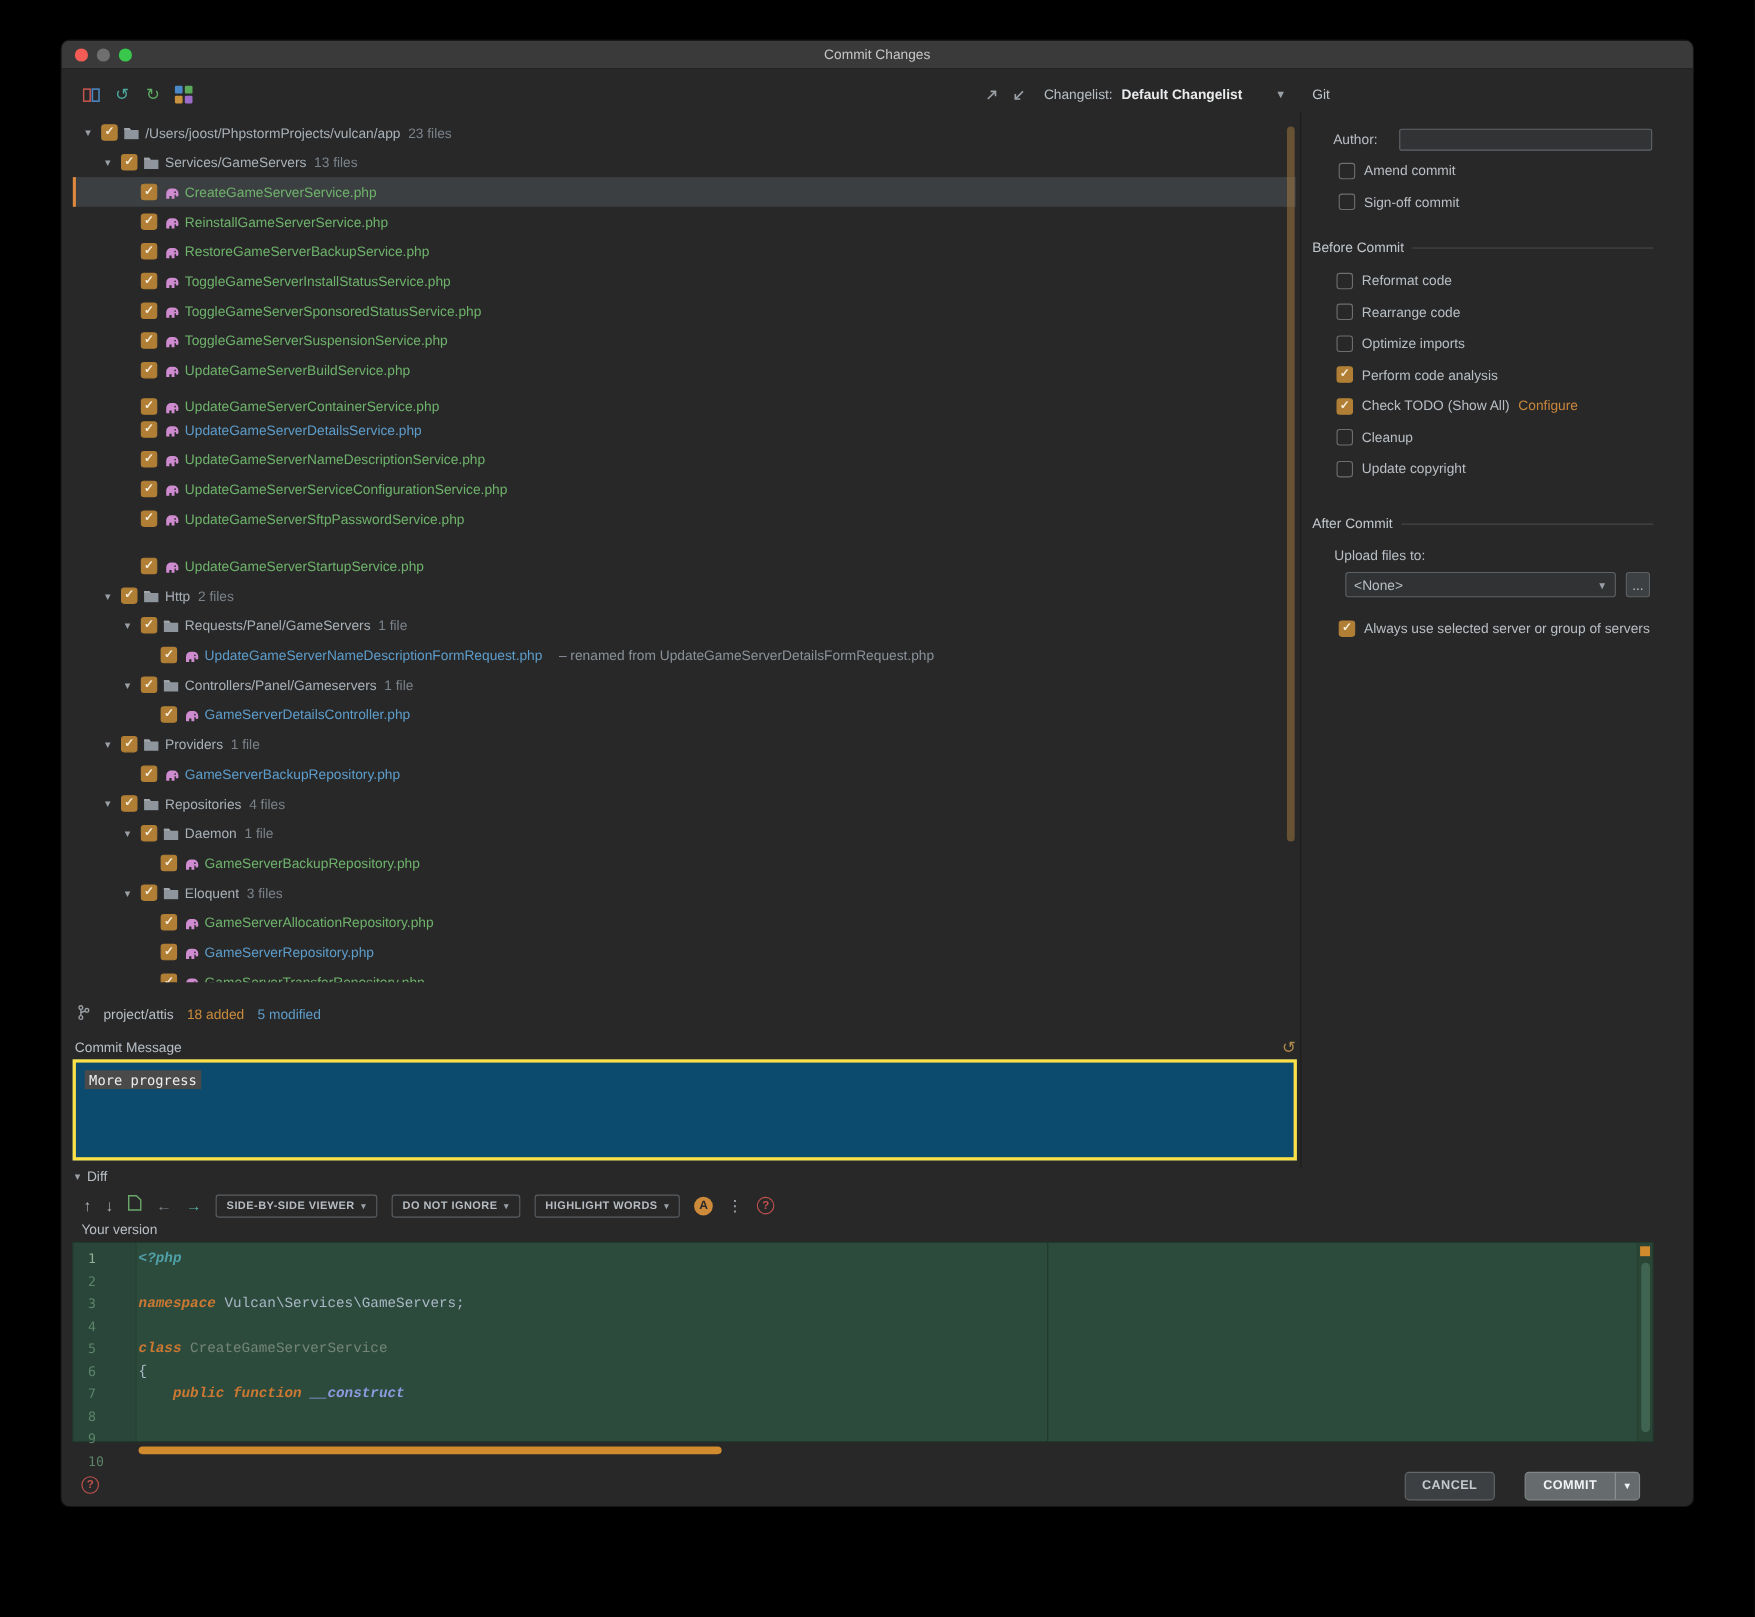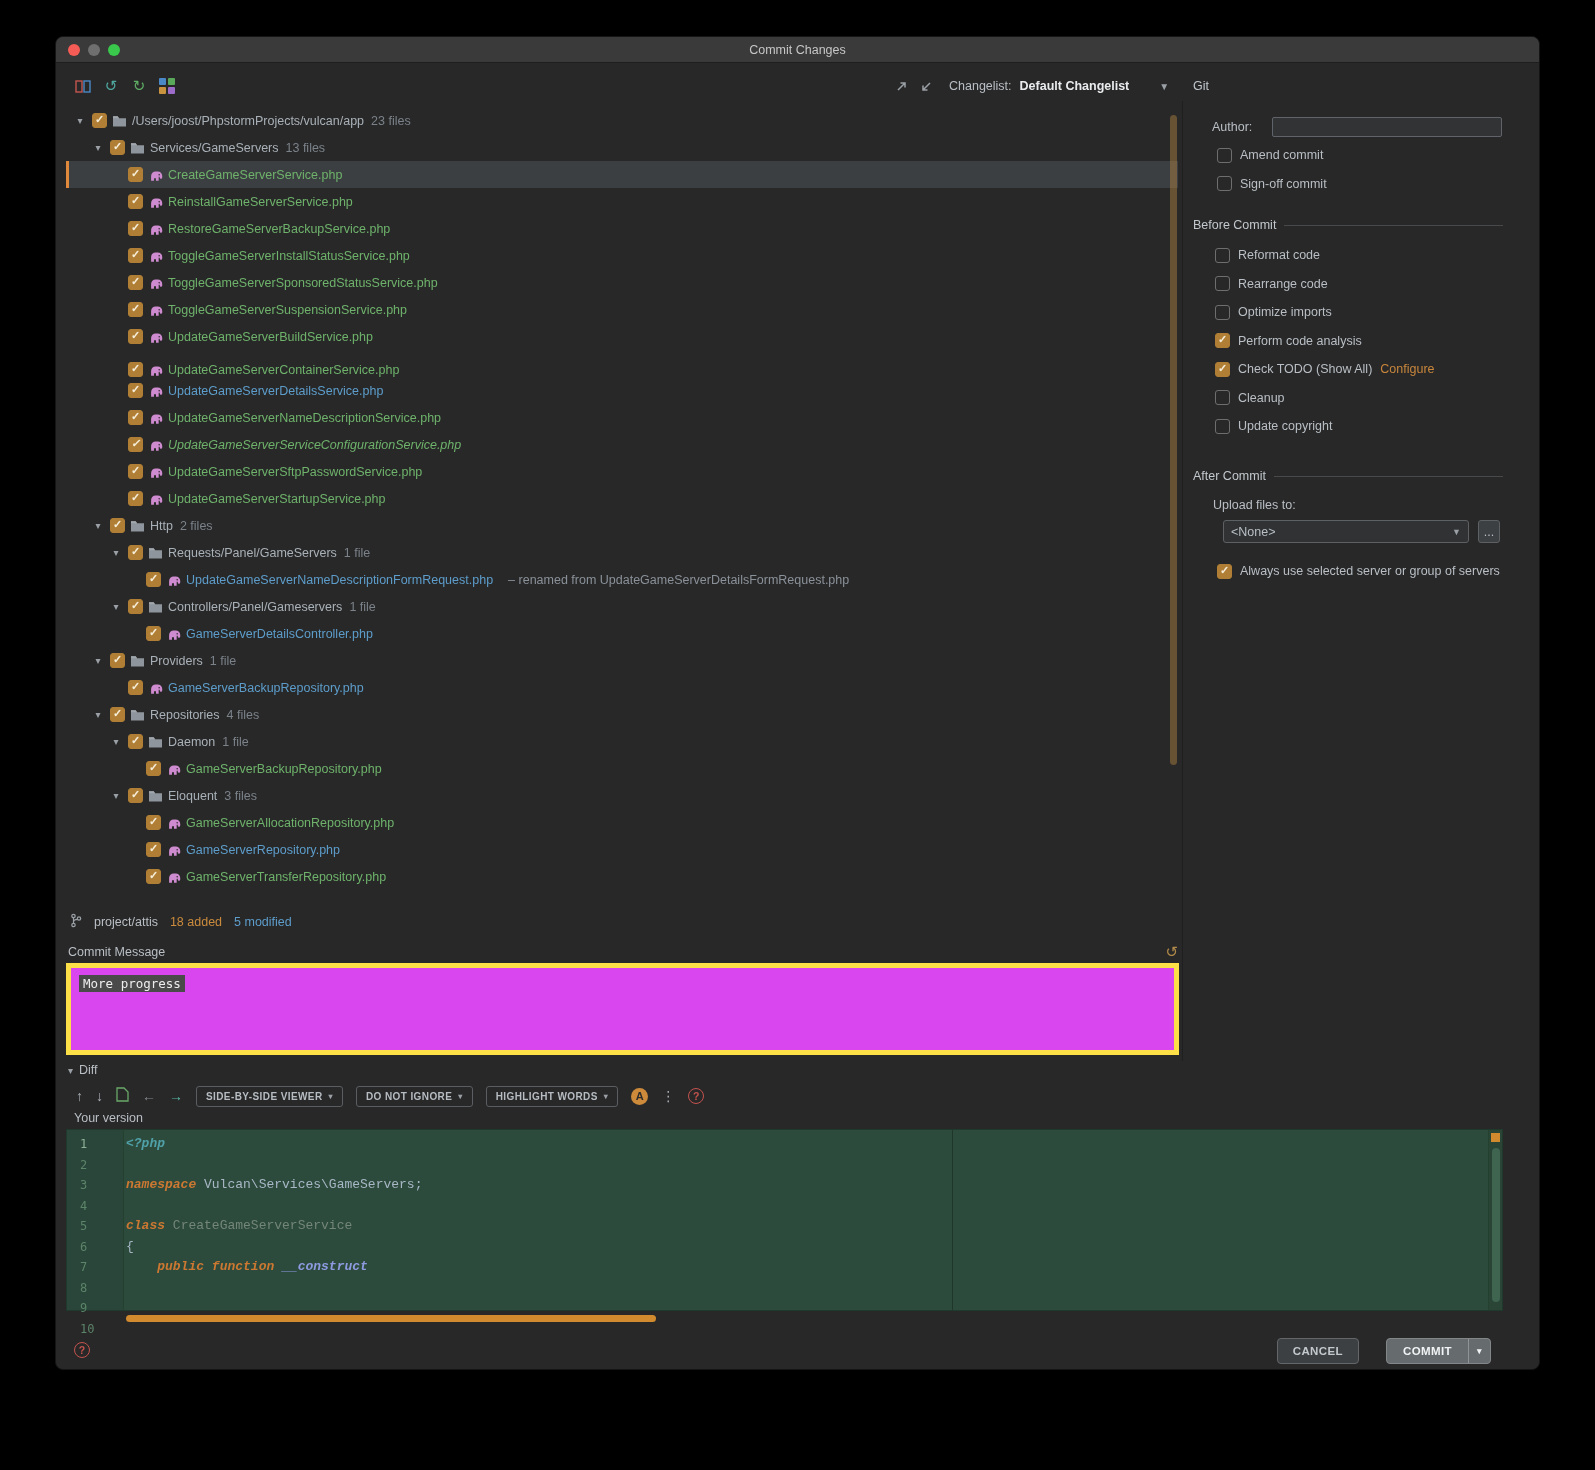--- a/index.html
+++ b/index.html
@@ -42,21 +42,21 @@
 
 .vcs-status{position:absolute;left:14px;top:876px;display:flex;align-items:center;gap:12px;font-size:12.5px}
 .branch-name{color:#b9bfc5}
 .added-count{color:#cb8b3d}
 .modified-count{color:#5d9dcb}
 
 
 .commit-label-row{position:absolute;left:12px;top:906px;width:1110px;display:flex;justify-content:space-between;align-items:center}
 .commit-label{color:#b9bfc5;font-size:12.5px}
 .history-icon{color:#b08a4a;font-size:15px}
-.commit-box{position:absolute;left:10px;top:926px;width:1113px;height:92px;border:5px solid #fde047;background:#d946ef}
+.commit-box{position:absolute;left:10px;top:926px;width:1113px;height:92px;border:3px solid #fde047;background:#0c4a6e}
 .commit-text{display:inline-block;margin:7px 0 0 8px;font-family:"DejaVu Sans Mono",monospace;font-size:12.5px;color:#ededed;background:#4a4a4a;padding:1px 4px}
 
 
 .diff-header{position:absolute;left:12px;top:1026px;display:flex;align-items:center;gap:6px;color:#b9bfc5;font-size:12.5px}
 .diff-toolbar{position:absolute;left:20px;top:1046px;height:26px;display:flex;align-items:center;gap:13px}
 .dt-ico{color:#a9afb6;font-size:14px}
 .dt-ico.dim{color:#82888e}
 .dt-ico.teal{color:#57b8a5}
 .diff-btn{display:flex;align-items:center;gap:6px;border:1px solid #5a5e62;border-radius:3px;padding:4px 9px;color:#b6bcc2;font-size:10px;font-weight:bold;letter-spacing:.4px;white-space:nowrap}
 .diff-btn .arr{font-size:8px;color:#9aa0a6}
@@ -329,21 +329,21 @@
     <span class="ricon">
       <svg width="16" height="14" viewBox="0 0 18 15">
             <path fill="#cf8bcf" d="M3.5 14 v-5.5 a5 5 0 0 1 5-5 h2.5 a5 5 0 0 1 5 5 v1.7 a1.4 1.4 0 0 1-2.8 0 V9.5 h-1.2 V14 h-3 v-2.8 h-2.3 V14 z"></path>
             <circle cx="12.6" cy="7.2" r="0.9" fill="#3a2a3a"></circle>
           </svg>
     </span>
     <span class="row-label c-green">UpdateGameServerNameDescriptionService.php</span>
     <span class="row-count"></span>
     <span class="row-note"></span>
   </div>
-      <div class="tree-row" style="padding-left: 42px; font-style: italic;">
+      <div class="tree-row" style="padding-left: 42px;">
     <span class="chev" style="visibility: hidden;">▾</span>
     <span class="cb checked"></span>
 
     <span class="ricon">
       <svg width="16" height="14" viewBox="0 0 18 15">
             <path fill="#cf8bcf" d="M3.5 14 v-5.5 a5 5 0 0 1 5-5 h2.5 a5 5 0 0 1 5 5 v1.7 a1.4 1.4 0 0 1-2.8 0 V9.5 h-1.2 V14 h-3 v-2.8 h-2.3 V14 z"></path>
             <circle cx="12.6" cy="7.2" r="0.9" fill="#3a2a3a"></circle>
           </svg>
     </span>
     <span class="row-label c-green">UpdateGameServerServiceConfigurationService.php</span>
@@ -357,21 +357,21 @@
     <span class="ricon">
       <svg width="16" height="14" viewBox="0 0 18 15">
             <path fill="#cf8bcf" d="M3.5 14 v-5.5 a5 5 0 0 1 5-5 h2.5 a5 5 0 0 1 5 5 v1.7 a1.4 1.4 0 0 1-2.8 0 V9.5 h-1.2 V14 h-3 v-2.8 h-2.3 V14 z"></path>
             <circle cx="12.6" cy="7.2" r="0.9" fill="#3a2a3a"></circle>
           </svg>
     </span>
     <span class="row-label c-green">UpdateGameServerSftpPasswordService.php</span>
     <span class="row-count"></span>
     <span class="row-note"></span>
   </div>
-      <div class="tree-row" style="padding-left: 42px;">
+      <div class="tree-row" style="padding-left: 42px; margin-top: 16px;">
     <span class="chev" style="visibility: hidden;">▾</span>
     <span class="cb checked"></span>
 
     <span class="ricon">
       <svg width="16" height="14" viewBox="0 0 18 15">
             <path fill="#cf8bcf" d="M3.5 14 v-5.5 a5 5 0 0 1 5-5 h2.5 a5 5 0 0 1 5 5 v1.7 a1.4 1.4 0 0 1-2.8 0 V9.5 h-1.2 V14 h-3 v-2.8 h-2.3 V14 z"></path>
             <circle cx="12.6" cy="7.2" r="0.9" fill="#3a2a3a"></circle>
           </svg>
     </span>
     <span class="row-label c-green">UpdateGameServerStartupService.php</span>

